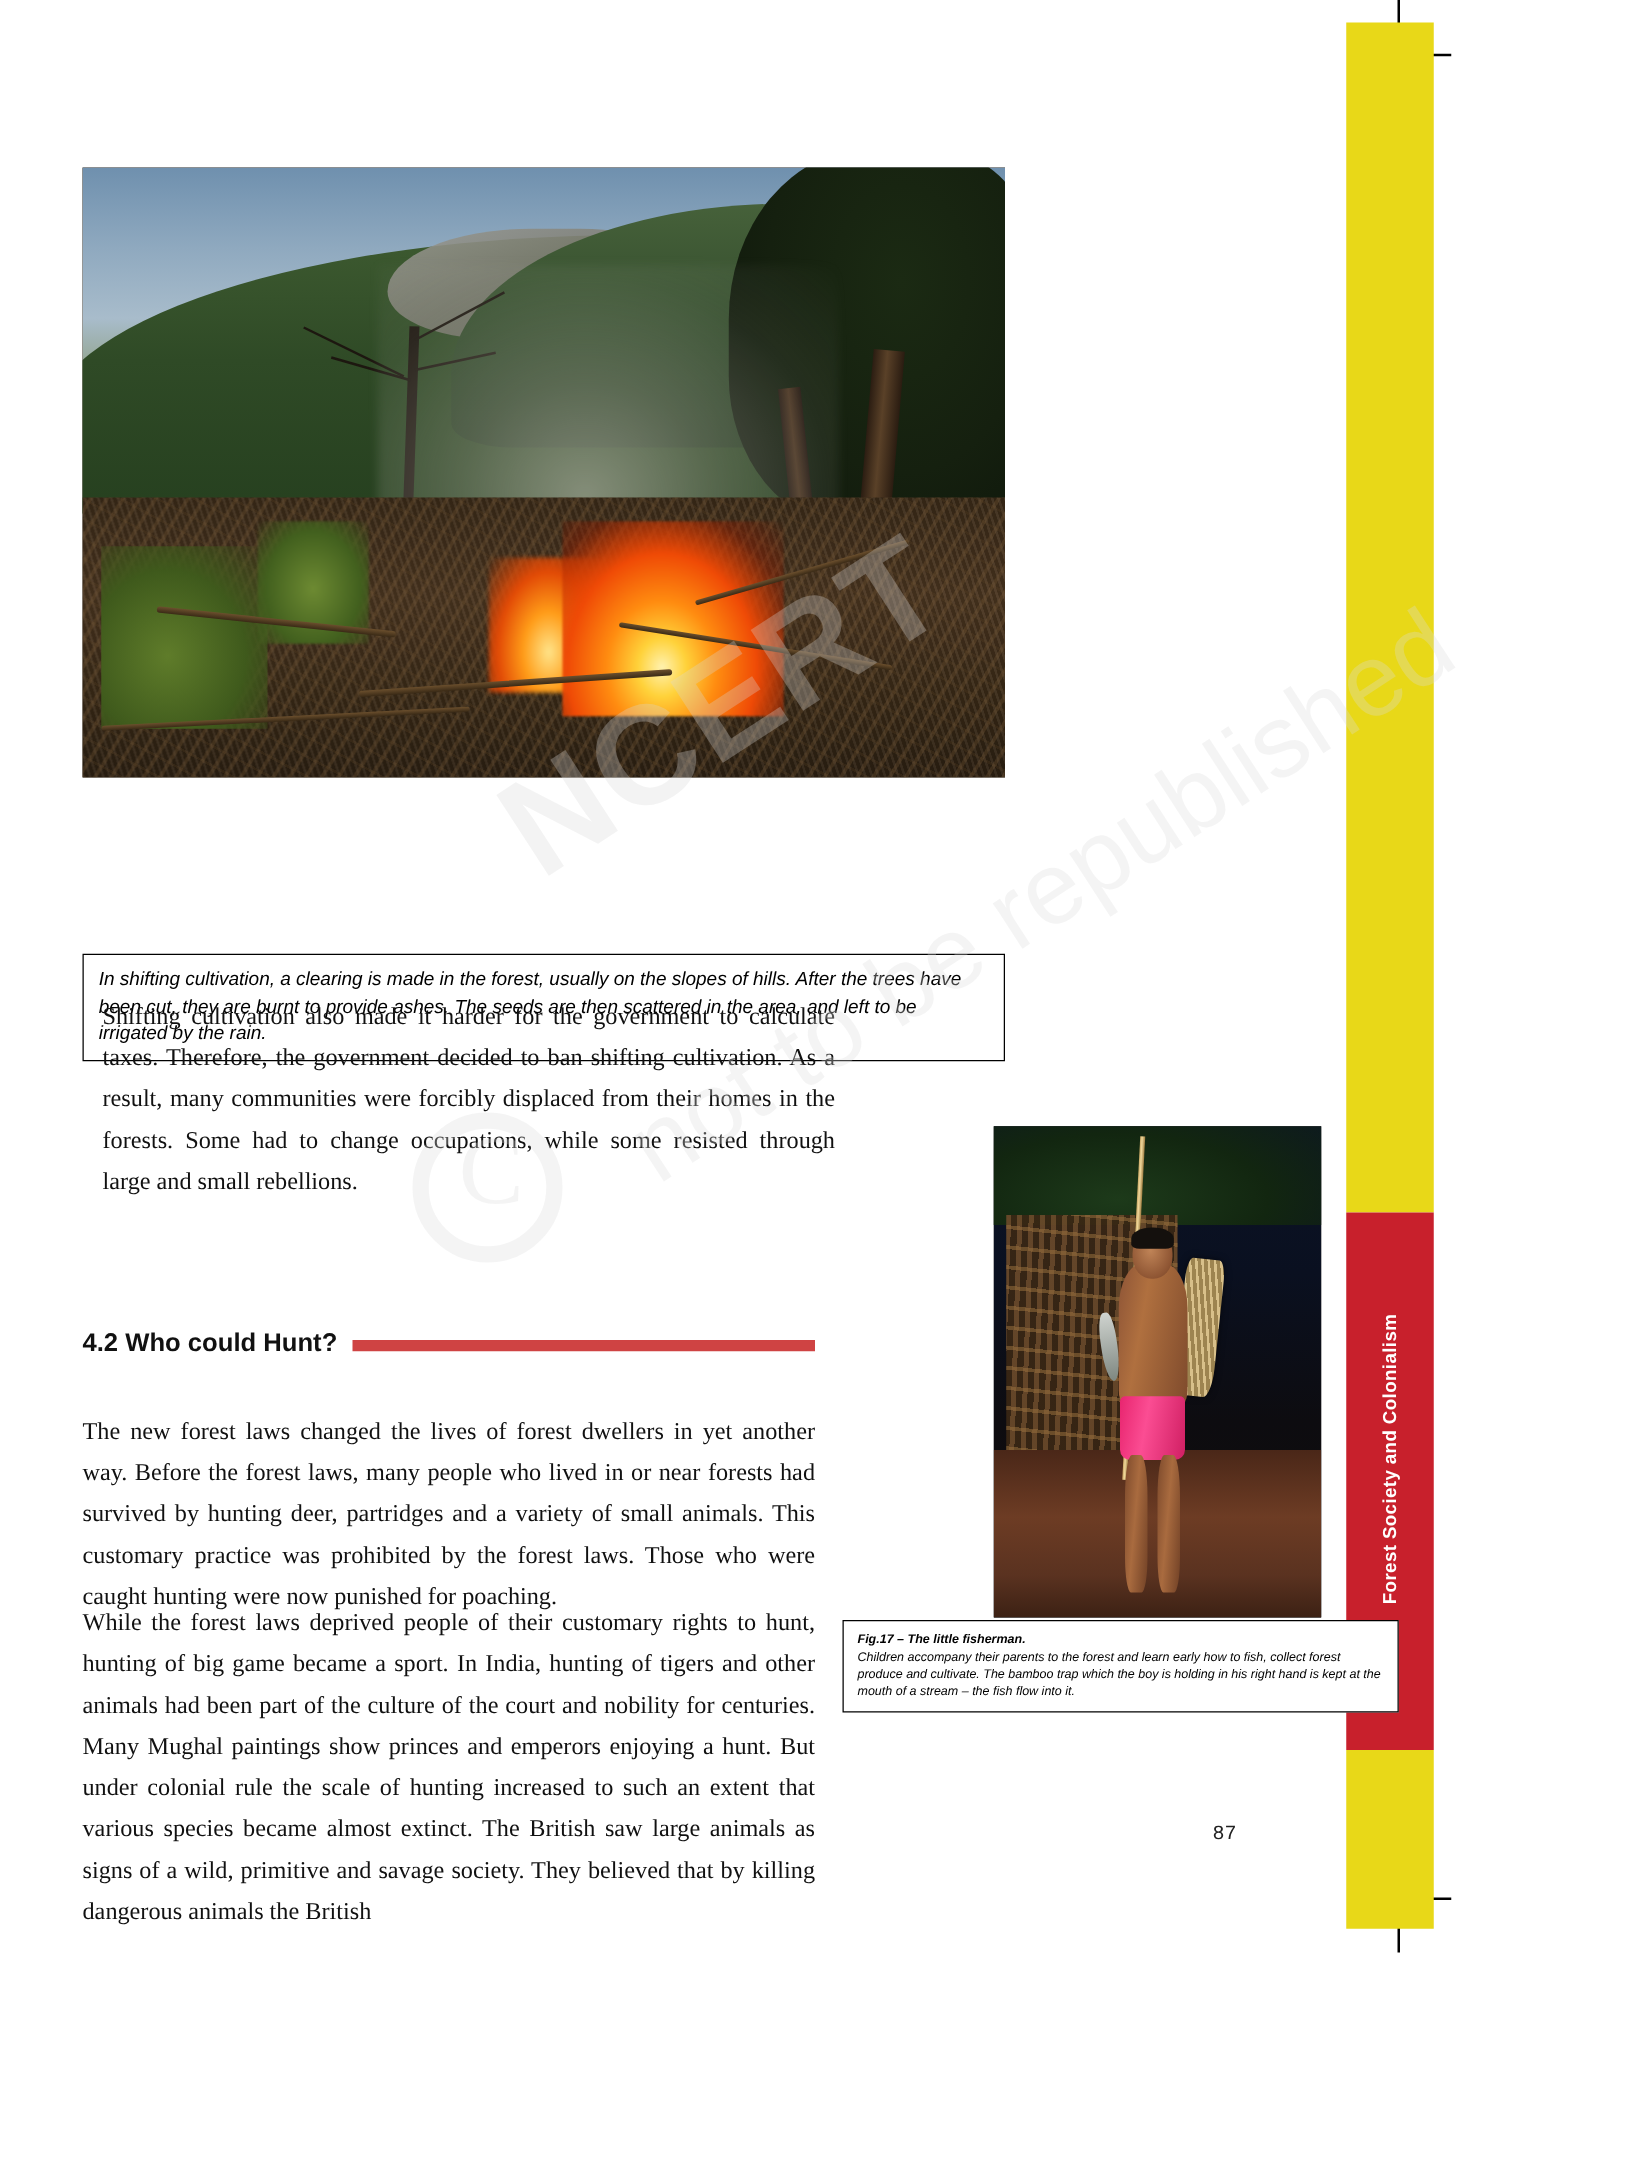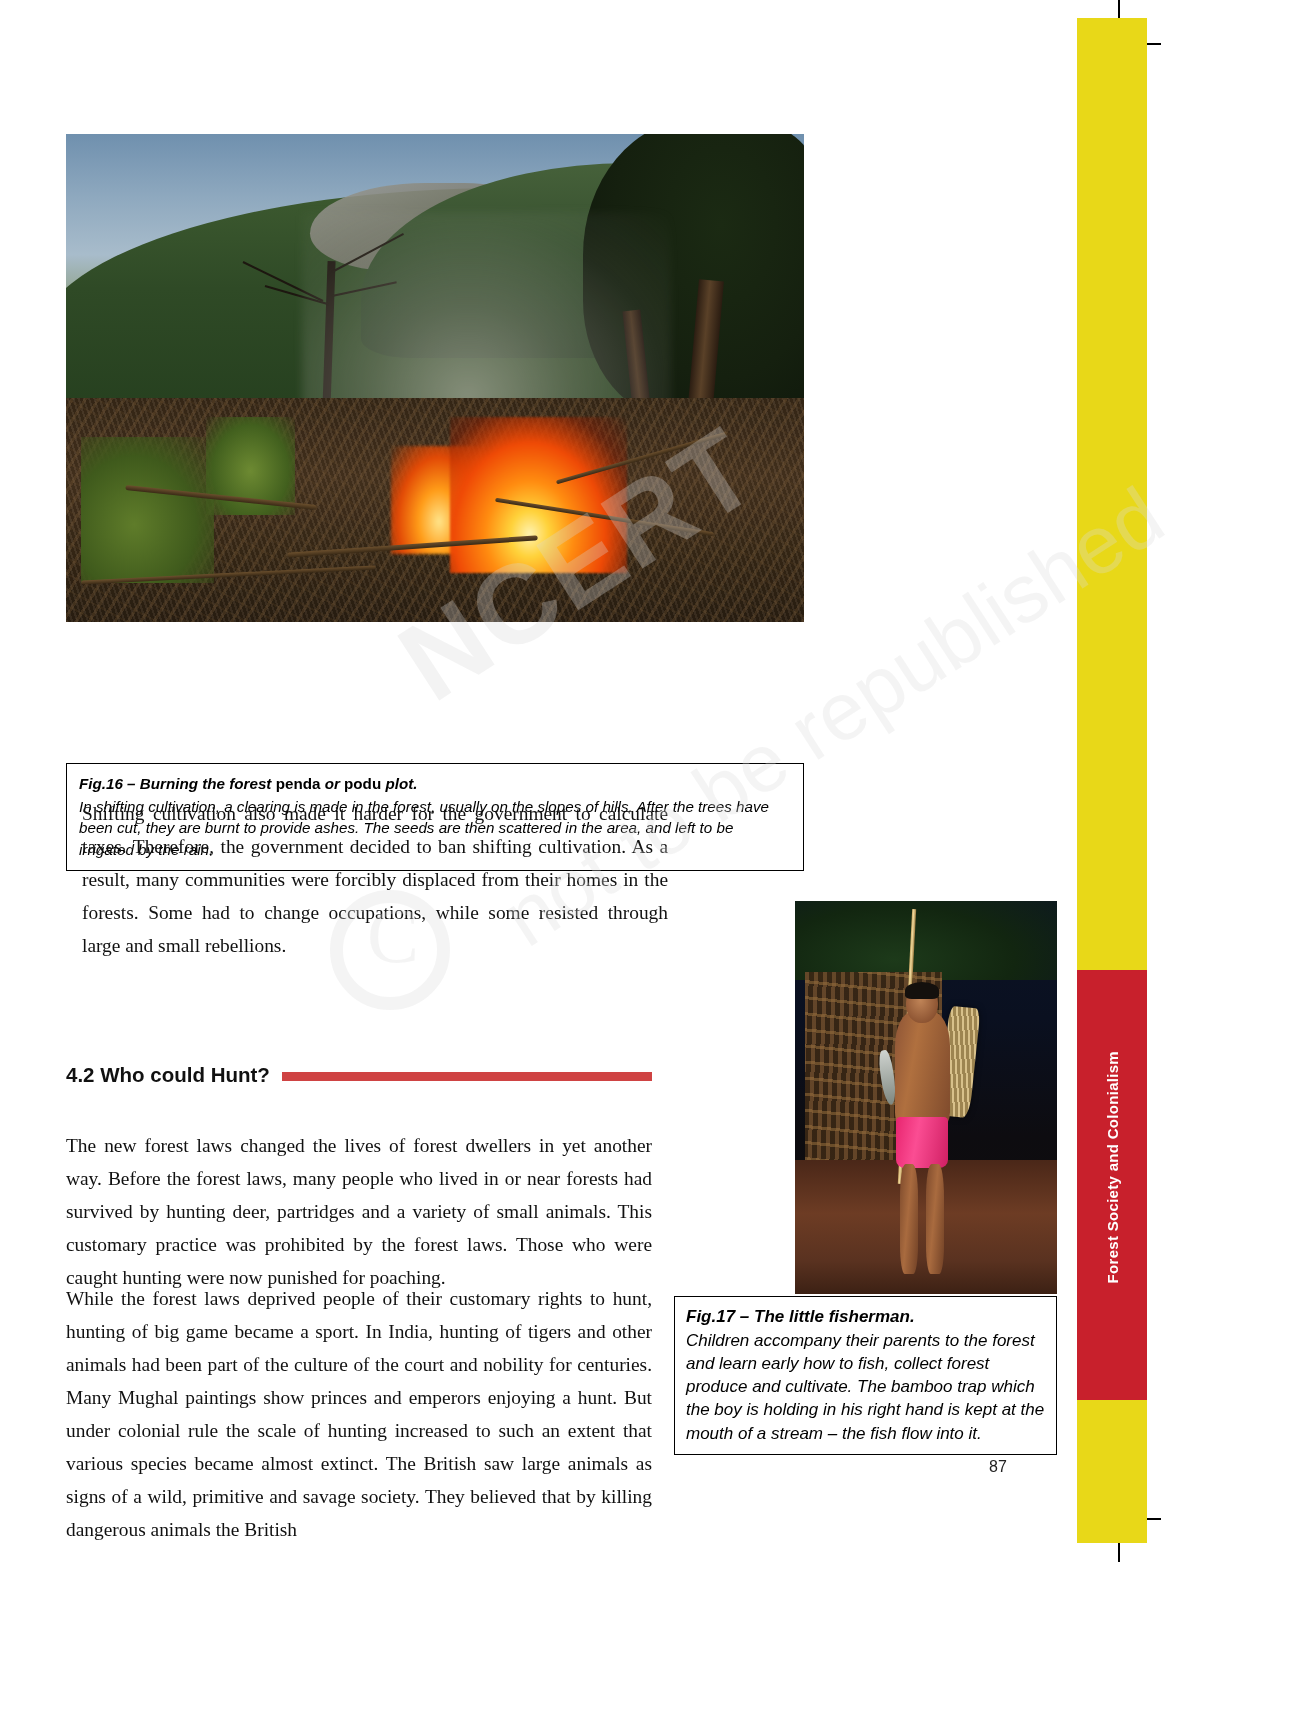--- a/index.html
+++ b/index.html
@@ -288,39 +288,39 @@
   }
   .f17-fish {
     position: absolute; left: 33%; top: 38%; width: 5%; height: 14%;
     background: linear-gradient(180deg, #cfd3cf, #7e8780);
     border-radius: 40% 40% 50% 50%;
     transform: rotate(-8deg);
   }
 
   .fig17-caption {
     position: absolute; left: 608px; top: 1296px;
-    width: 383px;
+    width: 445px;
     padding: 8px 10px 9px 11px;
     line-height: 1.36;
-    font-size: 17px;
+    font-size: 10px;
     color: #000;
   }
 
   
   .footer-year {
     position: absolute; left: 0px; top: 1495px; width: 1000px;
     text-align: center;
     font-family: "Liberation Sans", sans-serif;
     font-size: 14.5px;
     color: #111;
     letter-spacing: .2px;
   }
   .page-number {
-    position: absolute; left: 923px; top: 1458px;
-    font-family: Liberation Sans, sans-serif;
+    position: absolute; left: 904px; top: 1458px;
+    font-family: Liberation Mono, monospace;
     font-size: 16px;
     color: #222;
   }
 
   
   .watermark {
     position: absolute;
     left: 300px; top: 440px;
     width: 760px; height: 900px;
     pointer-events: none;
@@ -404,28 +404,20 @@
         <div class="f16-fire2"></div>
         <div class="f16-fire"></div>
         <div class="f16-log" style="left:8%; top:74%; width:26%; height:5px; transform:rotate(6deg);"></div>
         <div class="f16-log" style="left:30%; top:84%; width:34%; height:5px; transform:rotate(-4deg);"></div>
         <div class="f16-log" style="left:58%; top:78%; width:30%; height:4px; transform:rotate(9deg);"></div>
         <div class="f16-log" style="left:66%; top:66%; width:24%; height:4px; transform:rotate(-16deg);"></div>
         <div class="f16-log" style="left:2%; top:90%; width:40%; height:4px; transform:rotate(-3deg);"></div>
       </div>
 
       <div class="caption-box fig16-caption">
-        <span class="cap-title">
-          <span>Fig.16 –</span>
-          <span>Burning the forest</span>
-          <span class="roman">penda</span>
-          <span>or</span>
-          <span class="roman">podu</span>
-          <span>plot.</span>
-        </span>
         <span class="cap-body">In shifting cultivation, a clearing is made in the forest, usually on the slopes of hills. After the trees have been cut, they are burnt to provide ashes. The seeds are then scattered in the area, and left to be irrigated by the rain.</span>
       </div>
     </div>
 
     <p class="para p1">Shifting cultivation also made it harder for the government to calculate taxes. Therefore, the government decided to ban shifting cultivation. As a result, many communities were forcibly displaced from their homes in the forests. Some had to change occupations, while some resisted through large and small rebellions.</p>
 
     <div class="sec-head">
       <div class="sec-head-text">4.2 Who could Hunt?</div>
       <div class="sec-rule"></div>
     </div>

